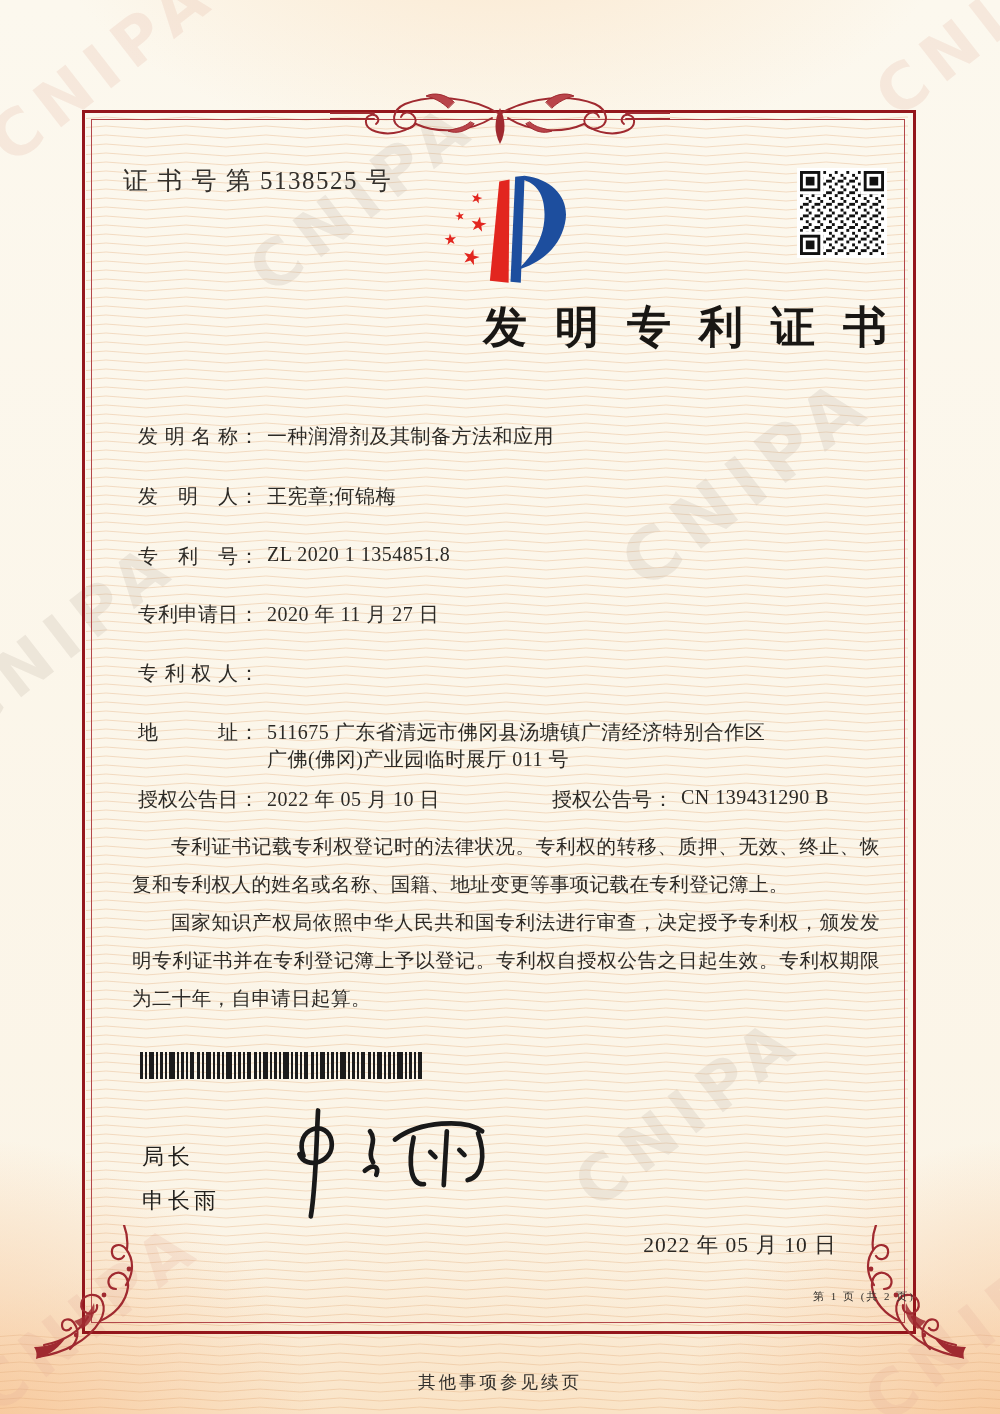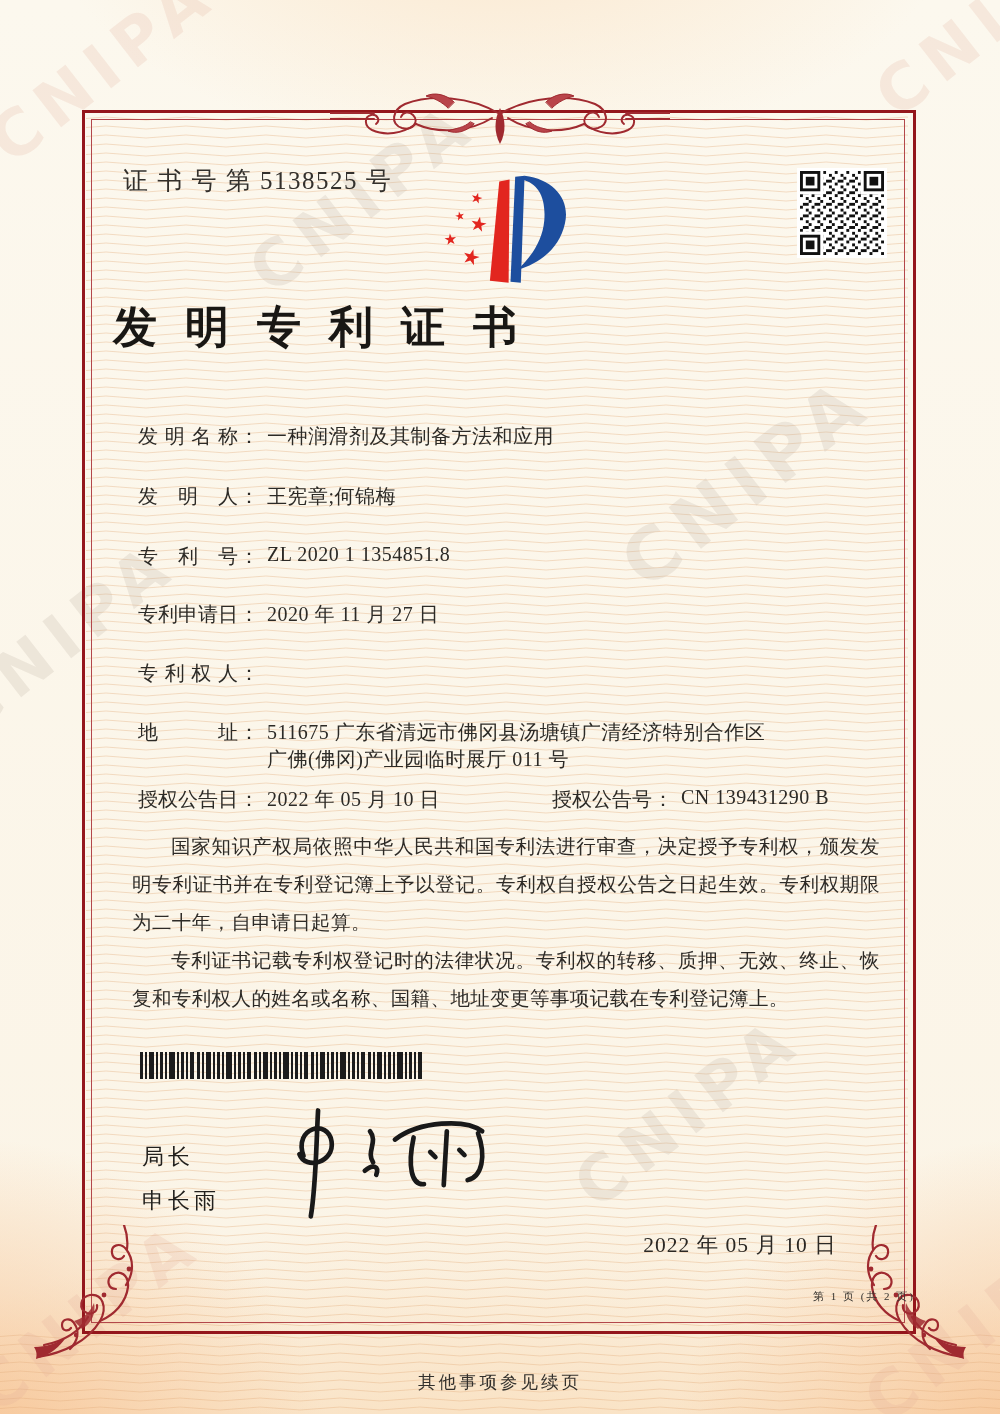--- a/index.html
+++ b/index.html
@@ -21,21 +21,21 @@
   .border-outer{position:absolute;left:82px;top:110px;width:828px;height:1218px;
       border:3px solid #94161c;z-index:2;}
   .border-inner{position:absolute;left:91px;top:119px;width:812px;height:1202px;
       border:1px solid #b3474b;z-index:2;}
   .guilloche{position:absolute;left:86px;top:114px;z-index:0;}
   .guilloche-bottom{position:absolute;left:0;top:1332px;z-index:0;}
   .ornament{position:absolute;z-index:3;}
   .cert-no{position:absolute;left:123px;top:164px;font-size:25px;letter-spacing:1.5px;color:#33302c;z-index:4;}
   .qr-box{position:absolute;left:797px;top:168px;width:90px;height:90px;background:#fff;padding:3px;box-sizing:border-box;z-index:4;}
   .logo{position:absolute;left:428px;top:170px;z-index:4;}
-  .title{position:absolute;left:85px;top:298px;width:830px;text-align:left;font-size:44px;font-weight:bold;
+  .title{position:absolute;left:85px;top:298px;width:830px;text-align:right;font-size:44px;font-weight:bold;
       letter-spacing:28px;padding-left:28px;box-sizing:border-box;color:#191714;z-index:4;}
   .field-row{position:absolute;left:138px;display:flex;align-items:flex-start;font-size:20px;z-index:4;color:#2c2a26;}
   .jlabel{display:inline-flex;justify-content:space-between;width:100px;flex:none;}
   .colon{flex:none;margin-left:1px;}
   .fvalue{margin-left:8px;letter-spacing:.5px;}
   .fvalue .line2{}
   .grant-group{display:flex;margin-left:112px;font-family:Liberation Serif, serif;}
   .paras{position:absolute;left:132px;top:828px;width:748px;font-size:19.5px;line-height:38px;
       text-align:justify;color:#2d2a26;letter-spacing:.4px;z-index:4;}
   .paras p{margin:0;text-indent:2em;}
@@ -240,22 +240,22 @@
       <span class="colon">：</span>
     <span class="fvalue">2022 年 05 月 10 日</span>
     <span class="grant-group">
       <span>授权公告号</span>
         <span class="colon">：</span>
       <span class="fvalue">CN 139431290 B</span>
     </span>
   </div>
 
   <div class="paras">
+    <p>专利证书记载专利权登记时的法律状况。专利权的转移、质押、无效、终止、恢复和专利权人的姓名或名称、国籍、地址变更等事项记载在专利登记簿上。</p>
     <p>国家知识产权局依照中华人民共和国专利法进行审查，决定授予专利权，颁发发明专利证书并在专利登记簿上予以登记。专利权自授权公告之日起生效。专利权期限为二十年，自申请日起算。</p>
-    <p>专利证书记载专利权登记时的法律状况。专利权的转移、质押、无效、终止、恢复和专利权人的姓名或名称、国籍、地址变更等事项记载在专利登记簿上。</p>
   </div>
 
   <svg class="barcode" width="285" height="27">
     <defs>
       <pattern id="bars" width="57" height="27" patternUnits="userSpaceOnUse">
         <g fill="#1c1c1c">
           <rect x="0" width="3" height="27"></rect>
             <rect x="5" width="2" height="27"></rect>
             <rect x="9" width="5" height="27"></rect>
           <rect x="16" width="2" height="27"></rect>

